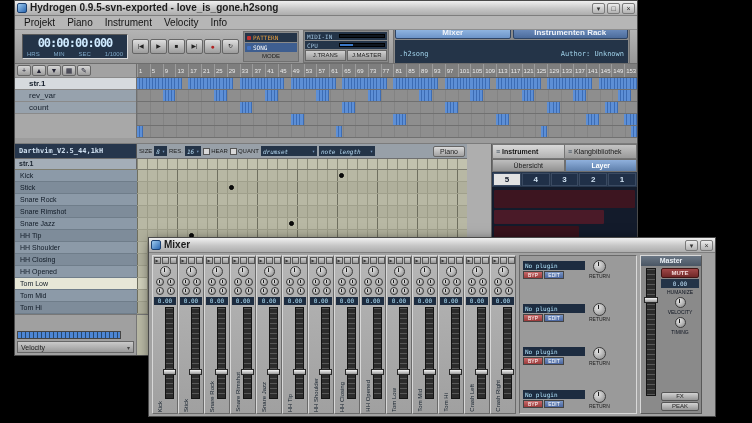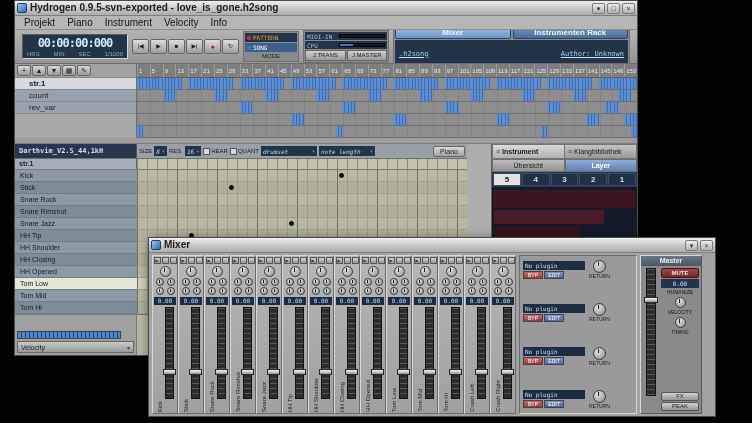--- a/index.html
+++ b/index.html
@@ -55,21 +55,21 @@
   .ind-label{font-size:6px;color:#9fc0dc;font-family:"DejaVu Sans Mono",monospace;width:30px;flex:0 0 auto;}
   .meter{flex:1;height:4px;background:#0e1620;border:1px solid #000;}
   .meter.cpu{background:linear-gradient(to right,#3a78c8 0 30%,#0e1620 30%);}
   .jack-row{display:flex;gap:1px;}
   .jack-btn{flex:1;font-size:6px;line-height:9px;text-align:center;background:linear-gradient(#d0d0d0,#9a9a9a);border:1px solid #666;color:#222;white-space:nowrap;overflow:hidden;}
   .right-panel{flex:1;display:flex;flex-direction:column;gap:1px;background:#8a8a8a;border:1px solid #707070;padding:1px;}
   .rp-row{display:flex;gap:2px;}
   .blue-btn{flex:1;height:13px;background:linear-gradient(#7494c4,#4c6c9c);border:1px solid #2e4464;border-radius:2px;
     color:#f0f4fa;font-size:8px;font-weight:bold;text-align:center;line-height:11px;white-space:nowrap;overflow:hidden;}
   .blue-btn.pressed{background:linear-gradient(#9cc0e8,#6c94c8);}
-  .rp-lcd{display:flex;justify-content:space-between;align-items:center;padding:0 4px;height:28px;text-decoration:underline;}
+  .rp-lcd{display:flex;justify-content:space-between;align-items:center;padding:0 4px;height:28px;}
   .rp-lcd span{font-size:7px;color:#9fd0e8;font-family:"DejaVu Sans Mono",monospace;}
 
   
   .songeditor{height:74px;flex:0 0 74px;display:flex;background:#9c9c9c;}
   .se-left{width:122px;flex:0 0 122px;display:flex;flex-direction:column;background:#a8a8a8;border-right:1px solid #6f6f6f;}
   .se-toolbar{height:14px;flex:0 0 14px;display:flex;align-items:center;gap:1px;padding:0 2px;background:#a2a2a2;border-bottom:1px solid #8a8a8a;}
   .se-btn{width:14px;height:11px;background:linear-gradient(#d6d6d6,#9c9c9c);border:1px solid #666;border-radius:2px;
     font-size:7px;line-height:9px;text-align:center;color:#223;}
   .pat-row{height:12px;border-bottom:1px solid #8a8a8a;font-size:8px;line-height:11px;padding-left:14px;color:#16202c;background:#97a2ad;}
   .pat-row.sel{background:#d6dade;font-weight:bold;}
@@ -272,22 +272,22 @@
       <div class="se-left">
         <div class="se-toolbar" id="se-toolbar">
             <div class="se-btn">+</div>
             <div class="se-btn">▲</div>
             <div class="se-btn">▼</div>
             <div class="se-btn">▦</div>
             <div class="se-btn">✎</div>
           </div>
         <div id="pattern-list">
             <div class="pat-row sel">str.1</div>
+            <div class="pat-row">rev_var</div>
             <div class="pat-row">count</div>
-            <div class="pat-row">rev_var</div>
           </div>
       </div>
       <div class="se-right">
         <div class="se-timeline" id="se-timeline">
             <div class="tl-cell">1</div>
             <div class="tl-cell">5</div>
             <div class="tl-cell">9</div>
             <div class="tl-cell">13</div>
             <div class="tl-cell">17</div>
             <div class="tl-cell">21</div>

